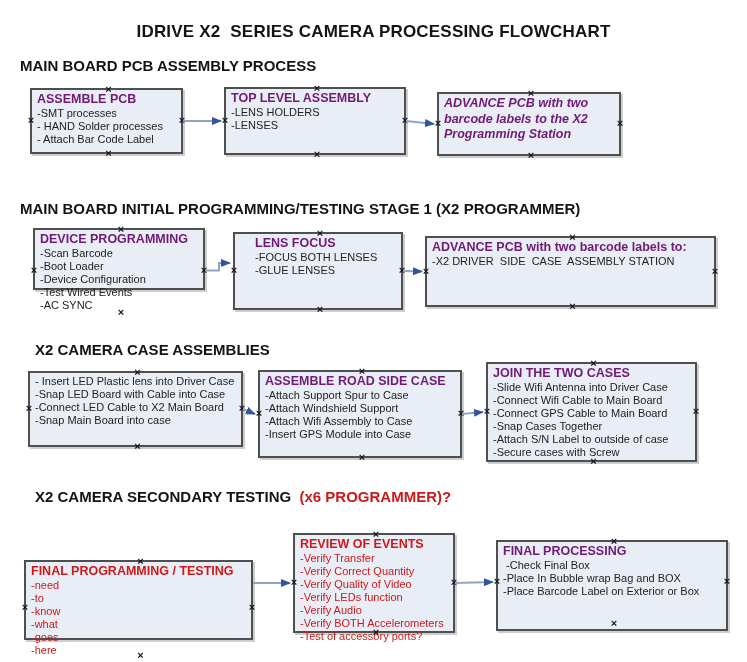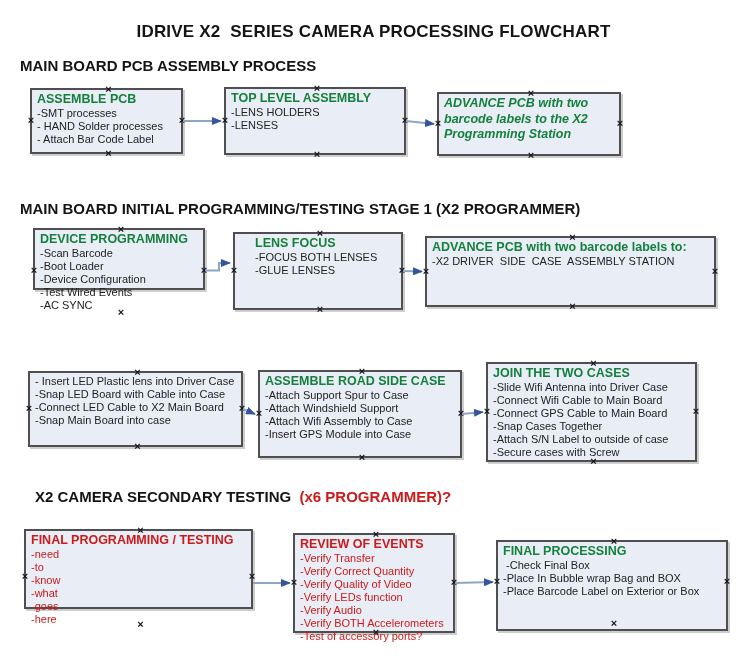--- a/index.html
+++ b/index.html
@@ -18,21 +18,21 @@
   .s4{left:35px;top:488px}
   .red{color:var(--red-text,#cc1a1a);}
   .flow-box{
     position:absolute;box-sizing:border-box;
     background:var(--box-fill,#e9edf6);
     border:2px solid var(--box-border,#4f4f4f);
     padding:2px 5px 0 5px;
     box-shadow:2px 2px 0 rgba(125,125,125,.38);
     overflow:visible;
   }
-  .box-title{font-size:12.5px;font-weight:bold;line-height:15px;color:#15803d;white-space:pre;}
+  .box-title{font-size:12.5px;font-weight:bold;line-height:15px;color:#701a75;white-space:pre;}
   .wrap-title .box-title{white-space:normal;line-height:15.5px;font-style:italic;}
   .box-item{font-size:11px;line-height:13px;color:#222;white-space:pre;}
   .red-text .box-title,.red-text .box-item{color:var(--red-text,#cc1a1a);}
   .handle{
     position:absolute;transform:translate(-50%,-54%);
     font-size:11px;font-weight:bold;line-height:1;
     color:var(--handle,#14141e);pointer-events:none;
   }
   #arrow-layer{position:absolute;left:0;top:0;pointer-events:none;}
   .connector{fill:none;stroke:var(--arrow-line,#8ea6c4);stroke-width:2;}
@@ -41,20 +41,21 @@
 <body>
 
 <div class="canvas">
 
   <div class="title">IDRIVE X2  SERIES CAMERA PROCESSING FLOWCHART</div>
 
   <div class="section-heading s1"><span>MAIN BOARD PCB ASSEMBLY PROCESS</span><span class="red"></span></div>
 
   <div class="section-heading s2"><span>MAIN BOARD INITIAL PROGRAMMING/TESTING STAGE 1 (X2 PROGRAMMER)</span><span class="red"></span></div>
 
+  <div class="section-heading s3"><span>X2 CAMERA CASE ASSEMBLIES</span><span class="red"></span></div>
 
   <div class="section-heading s4"><span>X2 CAMERA SECONDARY TESTING</span><span class="red">  (x6 PROGRAMMER)?</span></div>
 
   <div id="boxes-layer">
       <div class="flow-box" style="left: 30px; top: 88px; width: 153px; height: 66px;">
         <div class="box-title">ASSEMBLE PCB</div>
         <div class="box-item">-SMT processes</div>
         <div class="box-item">- HAND Solder processes</div>
         <div class="box-item">- Attach Bar Code Label</div>
         <span class="handle" style="left: 76.5px; top: 0px;">×</span>
@@ -134,21 +135,21 @@
         <div class="box-item">-Connect Wifi Cable to Main Board</div>
         <div class="box-item">-Connect GPS Cable to Main Board</div>
         <div class="box-item">-Snap Cases Together</div>
         <div class="box-item">-Attach S/N Label to outside of case</div>
         <div class="box-item">-Secure cases with Screw</div>
         <span class="handle" style="left: 105.5px; top: 0px;">×</span>
         <span class="handle" style="left: 105.5px; top: 98px;">×</span>
         <span class="handle" style="left: -1px; top: 48px;">×</span>
         <span class="handle" style="left: 208px; top: 48px;">×</span>
       </div>
-      <div class="flow-box red-text" style="left: 24px; top: 529px; width: 229px; height: 80px;">
+      <div class="flow-box red-text" style="left: 24px; top: 560px; width: 229px; height: 80px;">
         <div class="box-title">FINAL PROGRAMMING / TESTING</div>
         <div class="box-item">-need</div>
         <div class="box-item">-to</div>
         <div class="box-item">-know</div>
         <div class="box-item">-what</div>
         <div class="box-item">-goes</div>
         <div class="box-item">-here</div>
         <span class="handle" style="left: 114.5px; top: 0px;">×</span>
         <span class="handle" style="left: 114.5px; top: 94px;">×</span>
         <span class="handle" style="left: -1px; top: 46px;">×</span>

